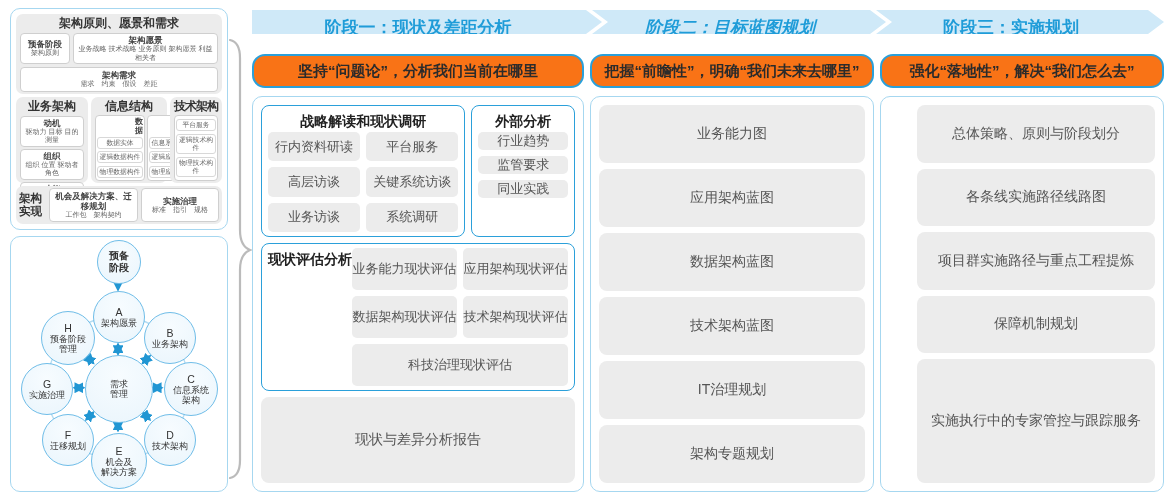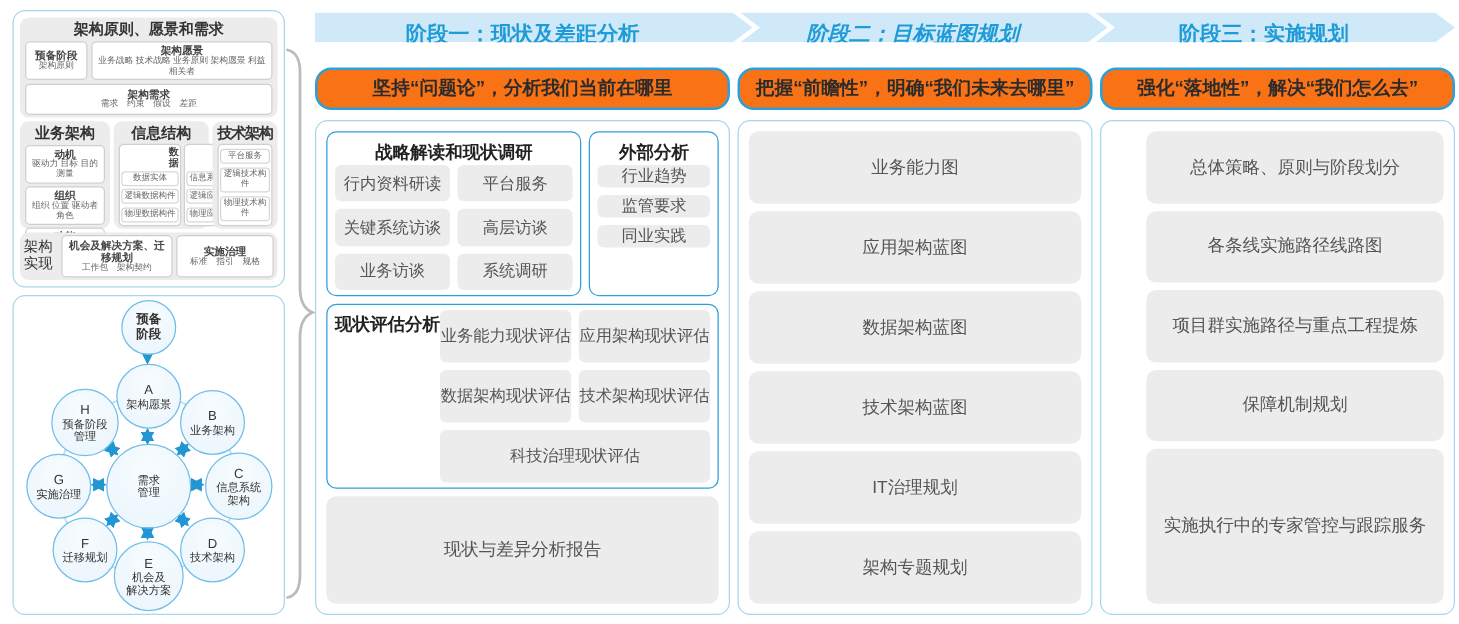--- a/index.html
+++ b/index.html
@@ -28,21 +28,21 @@
   .sec-biz{width:76px;}
   .sec-info{width:76px;}
   .sec-tech{flex:1;}
   .sec-tech .sec-title{letter-spacing:-1px; white-space:nowrap;}
   .biz-box{margin-top:2px; padding:1px;}
   .cols{display:flex; gap:2px; flex:1; margin-top:1px; min-height:0;}
   .col{flex:1; background:#fff; border:1px solid #cfcfcf; border-radius:4px; padding:1px; display:flex; flex-direction:column; justify-content:space-evenly;}
   .col-label{font-size:8px; font-weight:bold; color:#444; text-align:center; line-height:9px;padding-left:38px;}
   .mini{background:#fff; border:1px solid #d8d8d8; border-radius:3px; font-size:6.8px; color:#666; text-align:center; line-height:8px; padding:1px 0; margin:1px 0;}
   .realize{display:flex; gap:3px; align-items:stretch; padding:2px 3px; min-height:38px;}
-  .realize-label{width:27px; font-size:11.5px; font-weight:normal; color:var(--ink); line-height:13px; align-self:center;}
+  .realize-label{width:27px; font-size:11.5px; font-weight:bold; color:var(--ink); line-height:13px; align-self:center;}
   .realize .wbox{display:flex; flex-direction:column; justify-content:center;}
   .opp-box{flex:1.15;}
   .gov-box{flex:1;}
 
   
   .bottom-panel{top:236px; height:256px;}
   .adm-svg{position:absolute; inset:0; width:100%; height:100%;}
   .ring{fill:none; stroke:#b5dcf2; stroke-width:1.4;}
   .arrow{stroke:var(--accent); stroke-width:2;}
   .arrow-head{fill:var(--accent);}
@@ -262,22 +262,22 @@
   <div class="subtitle sub-2">把握“前瞻性”，明确“我们未来去哪里”</div>
   <div class="subtitle sub-3">强化“落地性”，解决“我们怎么去”</div>
 
   <div class="container cont-1">
     <div class="row-top">
       <div class="bluebox g-survey">
         <div class="bb-title">战略解读和现状调研</div>
         <div class="grid-2">
           <div class="item">行内资料研读</div>
           <div class="item">平台服务</div>
+          <div class="item">高层访谈</div>
           <div class="item">关键系统访谈</div>
-          <div class="item">高层访谈</div>
           <div class="item">业务访谈</div>
           <div class="item">系统调研</div>
         </div>
       </div>
       <div class="bluebox g-ext">
         <div class="bb-title">外部分析</div>
         <div class="stack">
           <div class="item">行业趋势</div>
           <div class="item">监管要求</div>
           <div class="item">同业实践</div>

